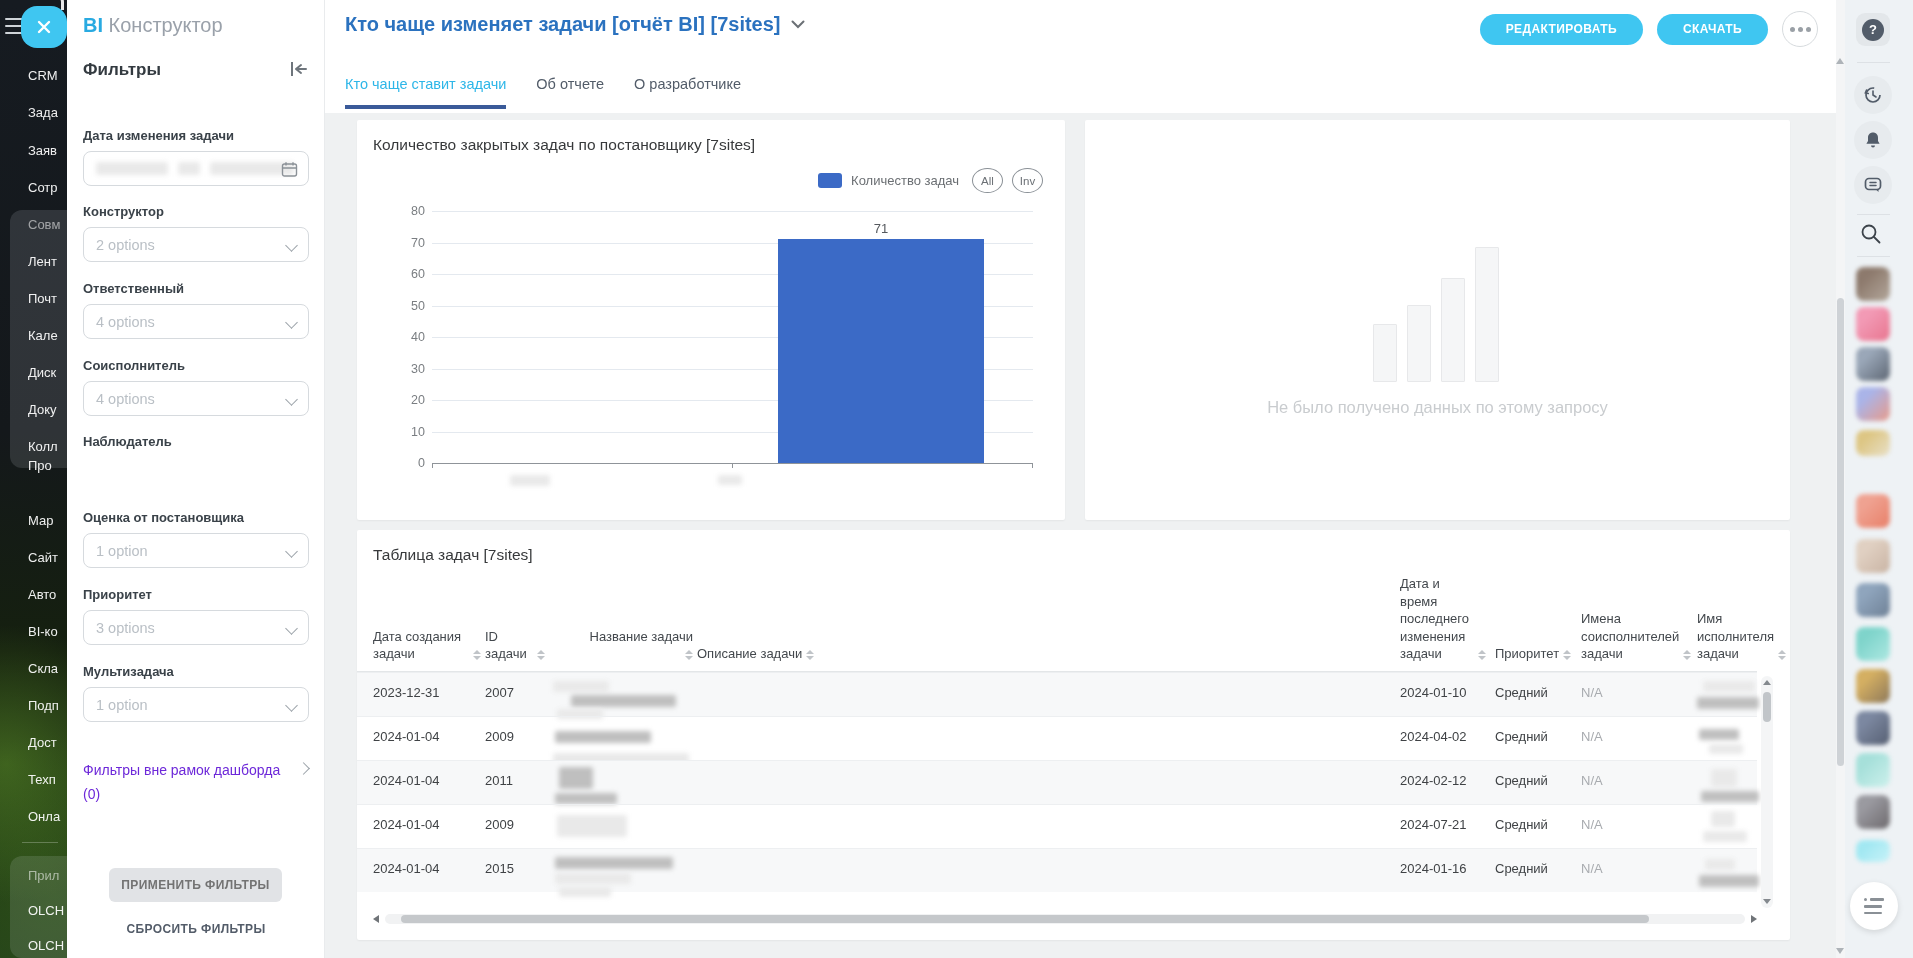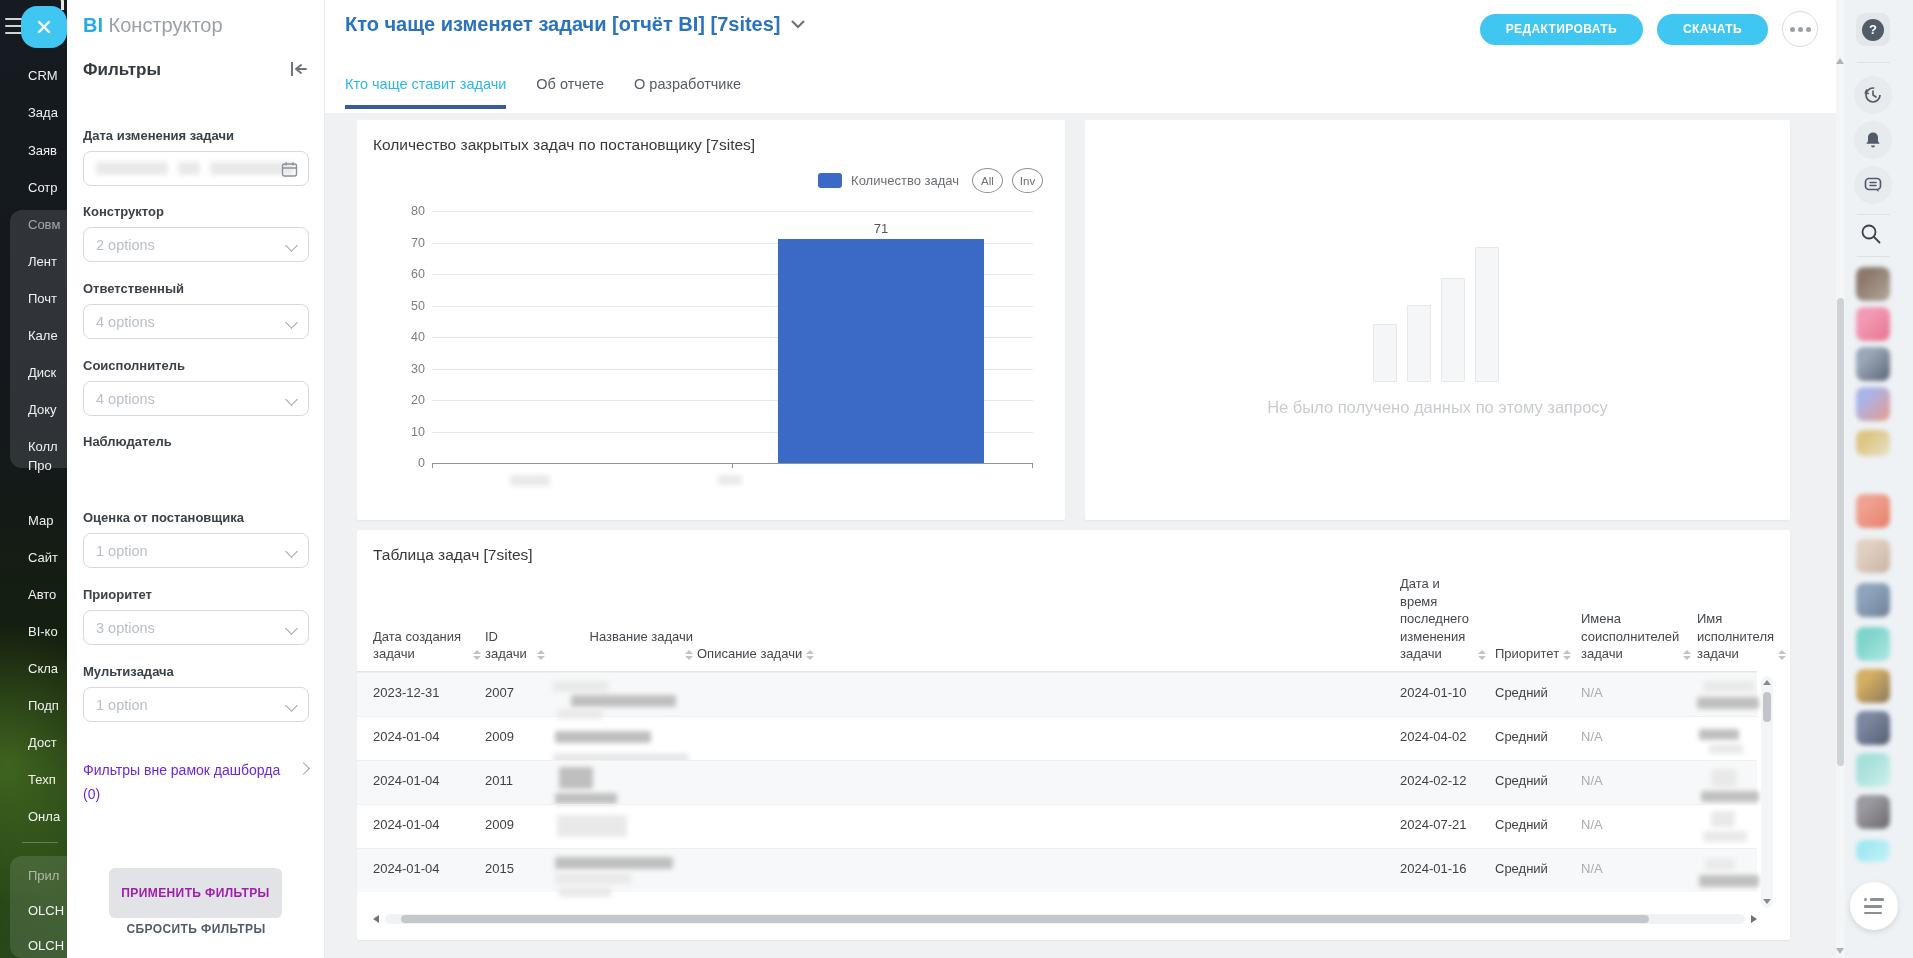--- a/index.html
+++ b/index.html
@@ -26,22 +26,22 @@
   .panel-filters { position:absolute; left:67px; top:0; width:258px; height:958px; background:#fff; border-right:1px solid #e9ebed; }
   .pf-title { position:absolute; left:16px; top:60px; font-size:17px; font-weight:700; color:#333a40; }
   .pf-collapse { position:absolute; right:14px; top:58px; width:22px; height:22px; color:#6e757c; }
   .pf-label { position:absolute; left:16px; font-size:13px; font-weight:700; color:#3a4249; }
   .pf-box { position:absolute; left:16px; width:226px; height:35px; border:1px solid #d6dade; border-radius:8px; background:#fff;
     display:flex; align-items:center; padding:0 12px; }
   .pf-box .ph { color:#b9bfc5; font-size:14.5px; }
   .pf-chevron { position:absolute; right:12px; top:13px; width:9px; height:9px; border-right:1.6px solid #9aa1a8; border-bottom:1.6px solid #9aa1a8; transform:rotate(45deg); }
   .pf-outer { position:absolute; left:16px; top:758px; width:210px; color:#6d28d9; font-size:14px; line-height:24px; }
   .pf-outer-chev { position:absolute; right:16px; top:764px; width:9px; height:9px; border-right:1.8px solid #9aa1a8; border-top:1.8px solid #9aa1a8; transform:rotate(45deg); }
-  .pf-apply { position:absolute; left:42px; right:42px; top:868px; height:50px; background:#e1e3e6; border:none; border-radius:6px;
-    font-family:inherit; font-size:12px; font-weight:700; letter-spacing:.4px; color:#a21caf; cursor:pointer; }
+  .pf-apply { position:absolute; left:42px; right:42px; top:868px; height:34px; background:#e1e3e6; border:none; border-radius:6px;
+    font-family:inherit; font-size:12px; font-weight:700; letter-spacing:.4px; color:#737373; cursor:pointer; }
   .pf-reset { position:absolute; left:0; right:0; top:922px; text-align:center; font-size:12px; font-weight:700; letter-spacing:.4px; color:#535c69; cursor:pointer; background:none; border:none; font-family:inherit; width:258px; }
   .redacted { display:inline-block; background:#dcdcdc; border-radius:2px; filter:blur(2.5px); }
   .redacted.light { background:#e9e9e9; }
   .redacted.dark { background:#bfbfbf; }
 
   
   .main { position:absolute; left:325px; top:0; width:1512px; height:958px; background:#fff; }
   .main-title-row { position:absolute; left:20px; top:13px; display:flex; align-items:center; gap:10px; }
   .main-title { font-size:20px; font-weight:700; color:#2b72bf; }
   .hdr-buttons { position:absolute; right:19px; top:11px; display:flex; align-items:center; gap:14px; }

